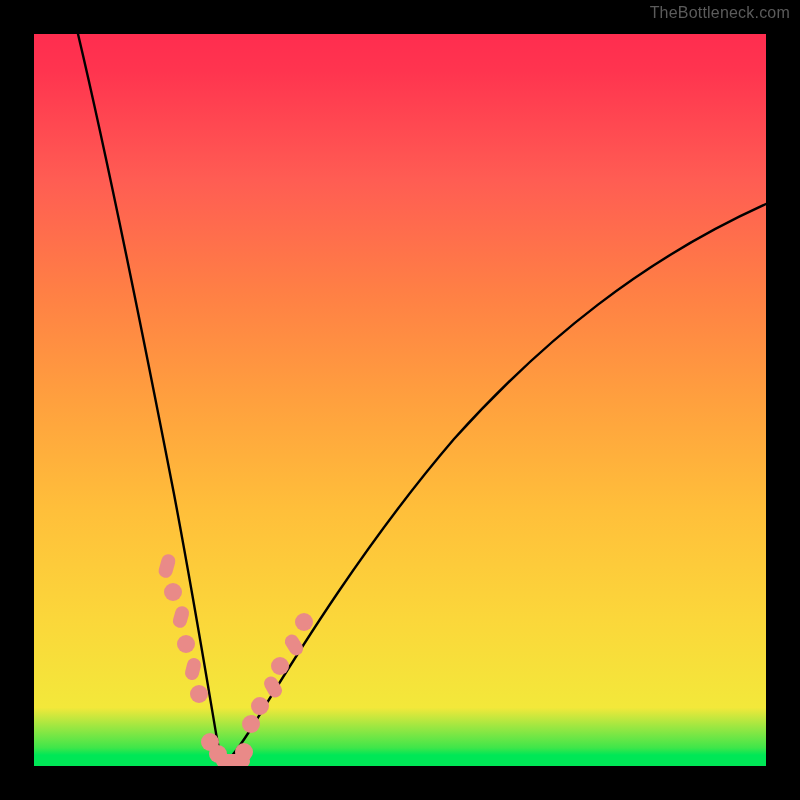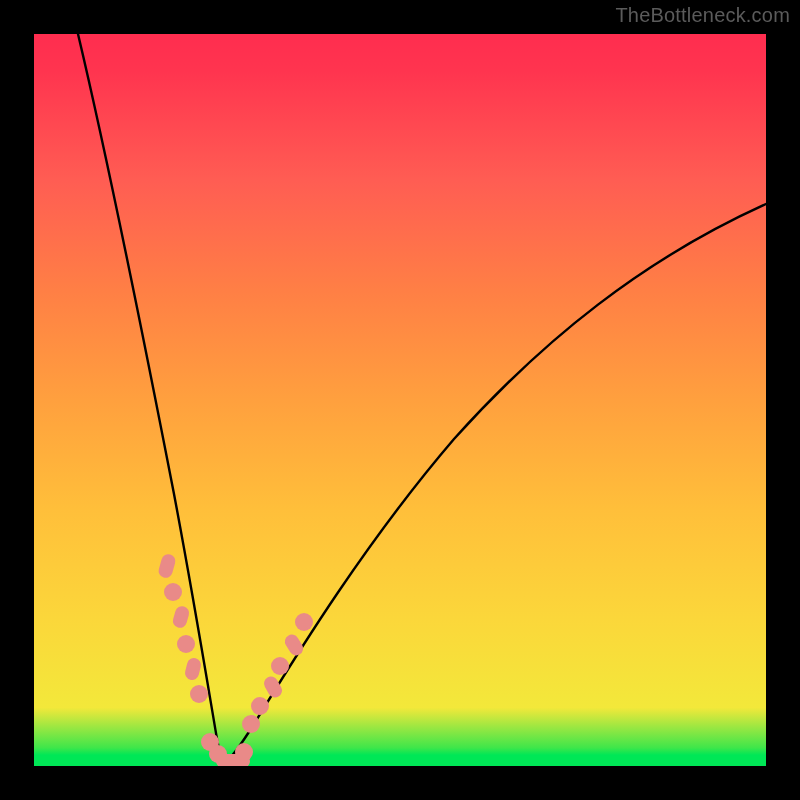--- a/index.html
+++ b/index.html
@@ -13,21 +13,21 @@
   .frame {
     position: relative;
     width: 800px;
     height: 800px;
     background: #000;
   }
   .watermark {
     position: absolute;
     top: 4px;
     right: 10px;
-    font-size: 20px;
+    font-size: 16px;
     font-weight: 500;
     color: #5b5b5b;
     letter-spacing: 0.2px;
     z-index: 10;
   }
   .plot-area {
     position: absolute;
     left: 34px;
     top: 34px;
     width: 732px;

